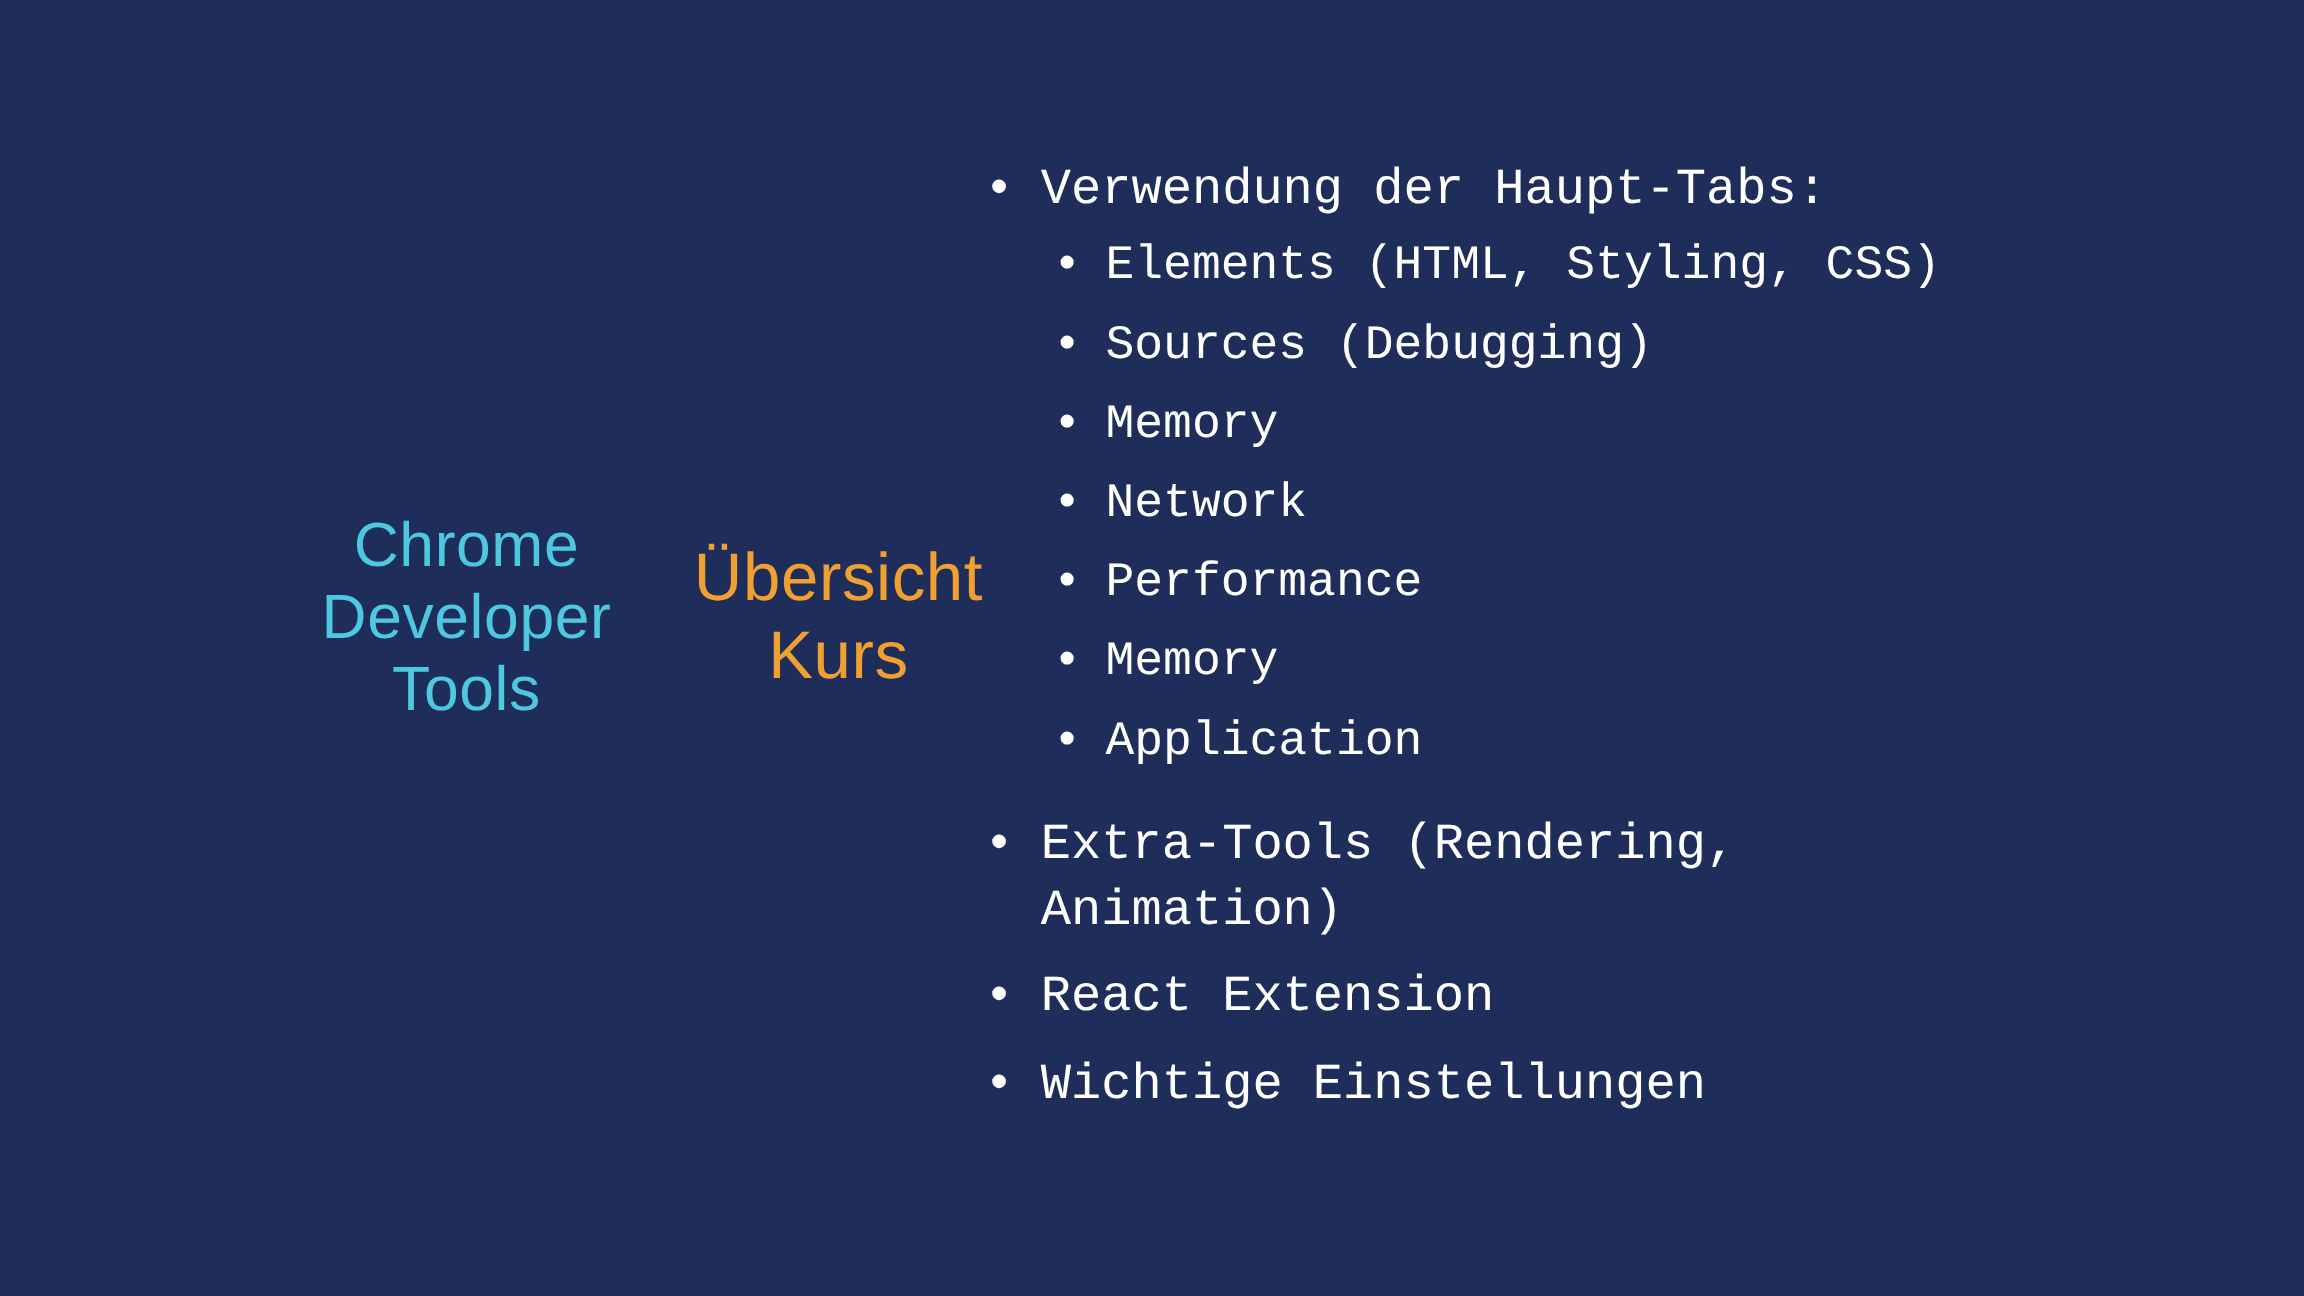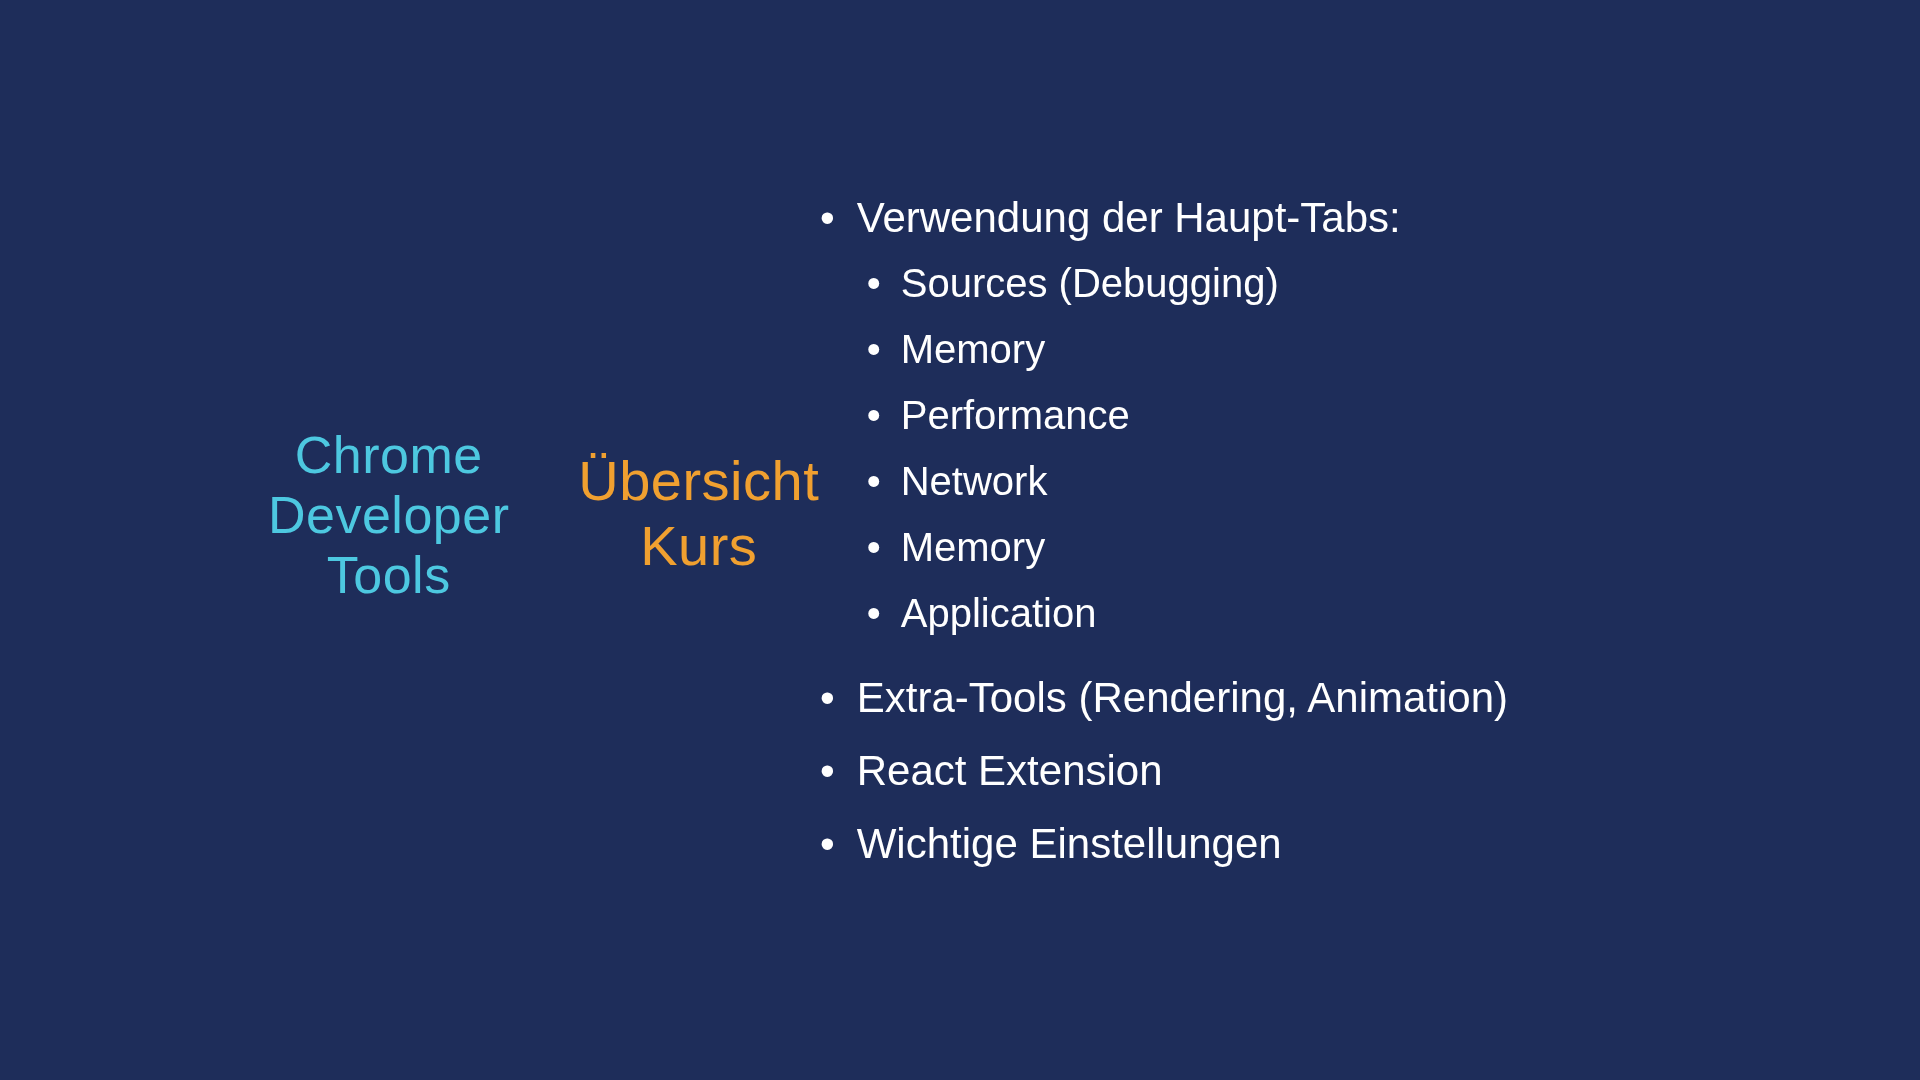--- a/index.html
+++ b/index.html
@@ -44,20 +44,21 @@
       font-weight: 400;
       margin-bottom: 55px;
       text-align: center;
       letter-spacing: 0.5px;
     }
 
     .content-list {
       width: 100%;
       max-width: 900px;
       list-style: none;
+      font-family: Liberation Mono, monospace;
     }
 
     .content-list > li {
       color: #ffffff;
       font-size: 42px;
       font-weight: 300;
       margin-bottom: 18px;
       display: flex;
       align-items: flex-start;
       line-height: 1.3;
@@ -104,30 +105,33 @@
   <h1 class="slide-title">Chrome Developer Tools</h1>
   <h2 class="slide-subtitle">Übersicht Kurs</h2>
 
   <ul class="content-list">
 
     <li>
       <div>
         <span>Verwendung der Haupt-Tabs:</span>
         <ul class="sub-list">
           <li>
+            <span>Elements (HTML, Styling, CSS)</span>
+          </li>
+          <li>
             <span>Sources (Debugging)</span>
           </li>
           <li>
             <span>Memory</span>
           </li>
           <li>
-            <span>Performance</span>
+            <span>Network</span>
           </li>
           <li>
-            <span>Network</span>
+            <span>Performance</span>
           </li>
           <li>
             <span>Memory</span>
           </li>
           <li>
             <span>Application</span>
           </li>
         </ul>
       </div>
     </li>

